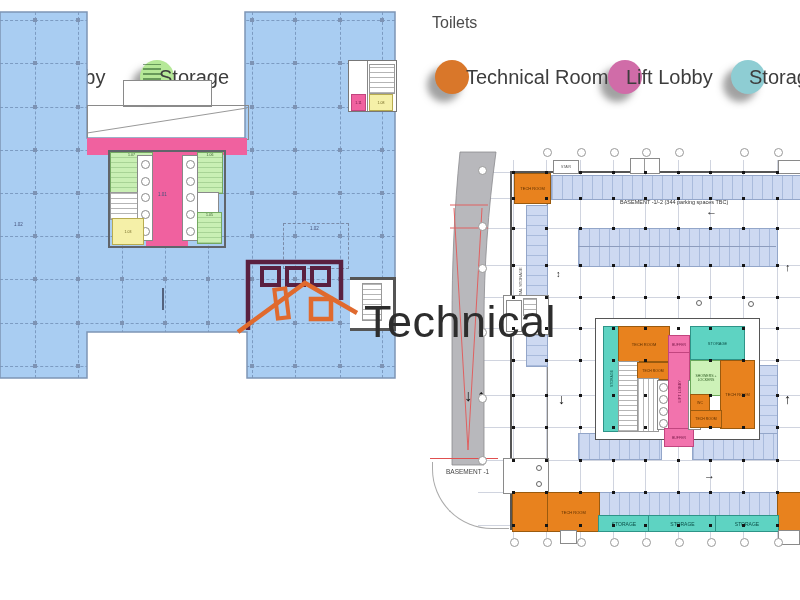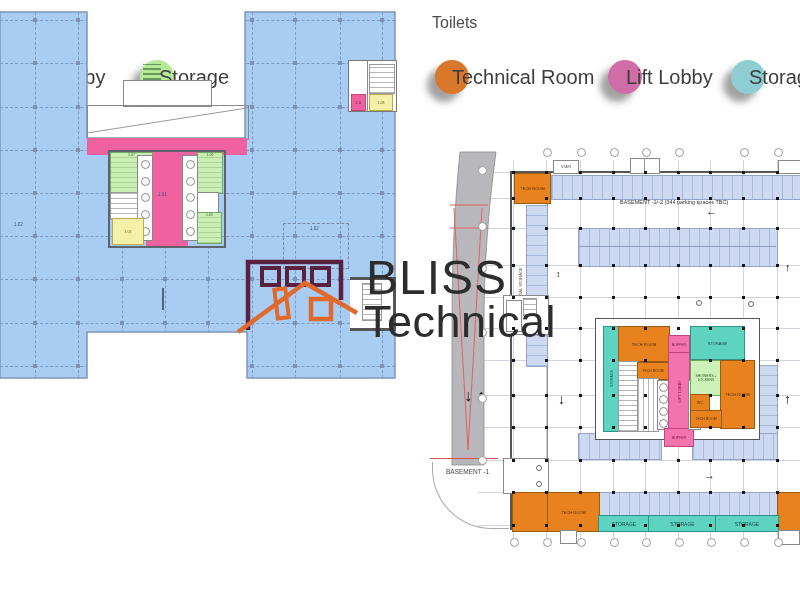--- a/index.html
+++ b/index.html
@@ -82,21 +82,21 @@
   <span class="lgd-label" style="left:-2px;top:66px;">e</span>
   <div class="lgd-circle" style="left:33px;top:60px;background:var(--legend-pink);"></div>
   <span class="lgd-label" style="left:51px;top:66px;">Lobby</span>
   <div class="lgd-circle" style="left:140px;top:60px;background:var(--legend-green);">
       <div class="lgd-pattern"></div>
     </div>
   <span class="lgd-label" style="left:159px;top:66px;">Storage</span>
 
   <div class="lgd-title" style="left:432px;top:14px;">Toilets</div>
   <div class="lgd-circle" style="left:435px;top:60px;background:var(--legend-orange);"></div>
-  <span class="lgd-label" style="left:452px;top:66px;">Technical Room</span>
+  <span class="lgd-label" style="left:466px;top:66px;">Technical Room</span>
   <div class="lgd-circle" style="left:608px;top:60px;background:var(--legend-lift-pink);"></div>
   <span class="lgd-label" style="left:626px;top:66px;">Lift Lobby</span>
   <div class="lgd-circle" style="left:731px;top:60px;background:var(--legend-teal);"></div>
   <span class="lgd-label" style="left:749px;top:66px;">Storage</span>
 
   <div id="floor-plan">
     <div id="fp-base">
         <div class="vline" style="left: 35px; top: 12px; height: 366px;"></div>
         <div class="vline" style="left: 78px; top: 12px; height: 366px;"></div>
         <div class="vline" style="left: 122px; top: 12px; height: 366px;"></div>
@@ -542,16 +542,15 @@
 
   <svg id="logo-mark" width="130" height="96">
     <polyline points="12,78 12,10 105,10 105,48" fill="none" stroke="#5a2040" stroke-width="4.5"></polyline>
     <rect x="26" y="16" width="17" height="17" fill="none" stroke="#5a2040" stroke-width="4"></rect>
     <rect x="51" y="16" width="17" height="17" fill="none" stroke="#5a2040" stroke-width="4"></rect>
     <rect x="76" y="16" width="17" height="17" fill="none" stroke="#5a2040" stroke-width="4"></rect>
     <polyline points="2,80 69,31 121,61" fill="none" stroke="#e06a2e" stroke-width="4.5"></polyline>
     <rect x="40" y="37" width="11" height="29" fill="none" stroke="#e06a2e" stroke-width="4" transform="rotate(-7 45 51)"></rect>
     <rect x="75" y="47" width="20" height="20" fill="none" stroke="#e06a2e" stroke-width="4.5"></rect>
   </svg>
-  <div id="logo-text-1">BLISS</div>
   <div id="logo-text-2">Technical</div>
 
 </div>
 
 </body></html>

